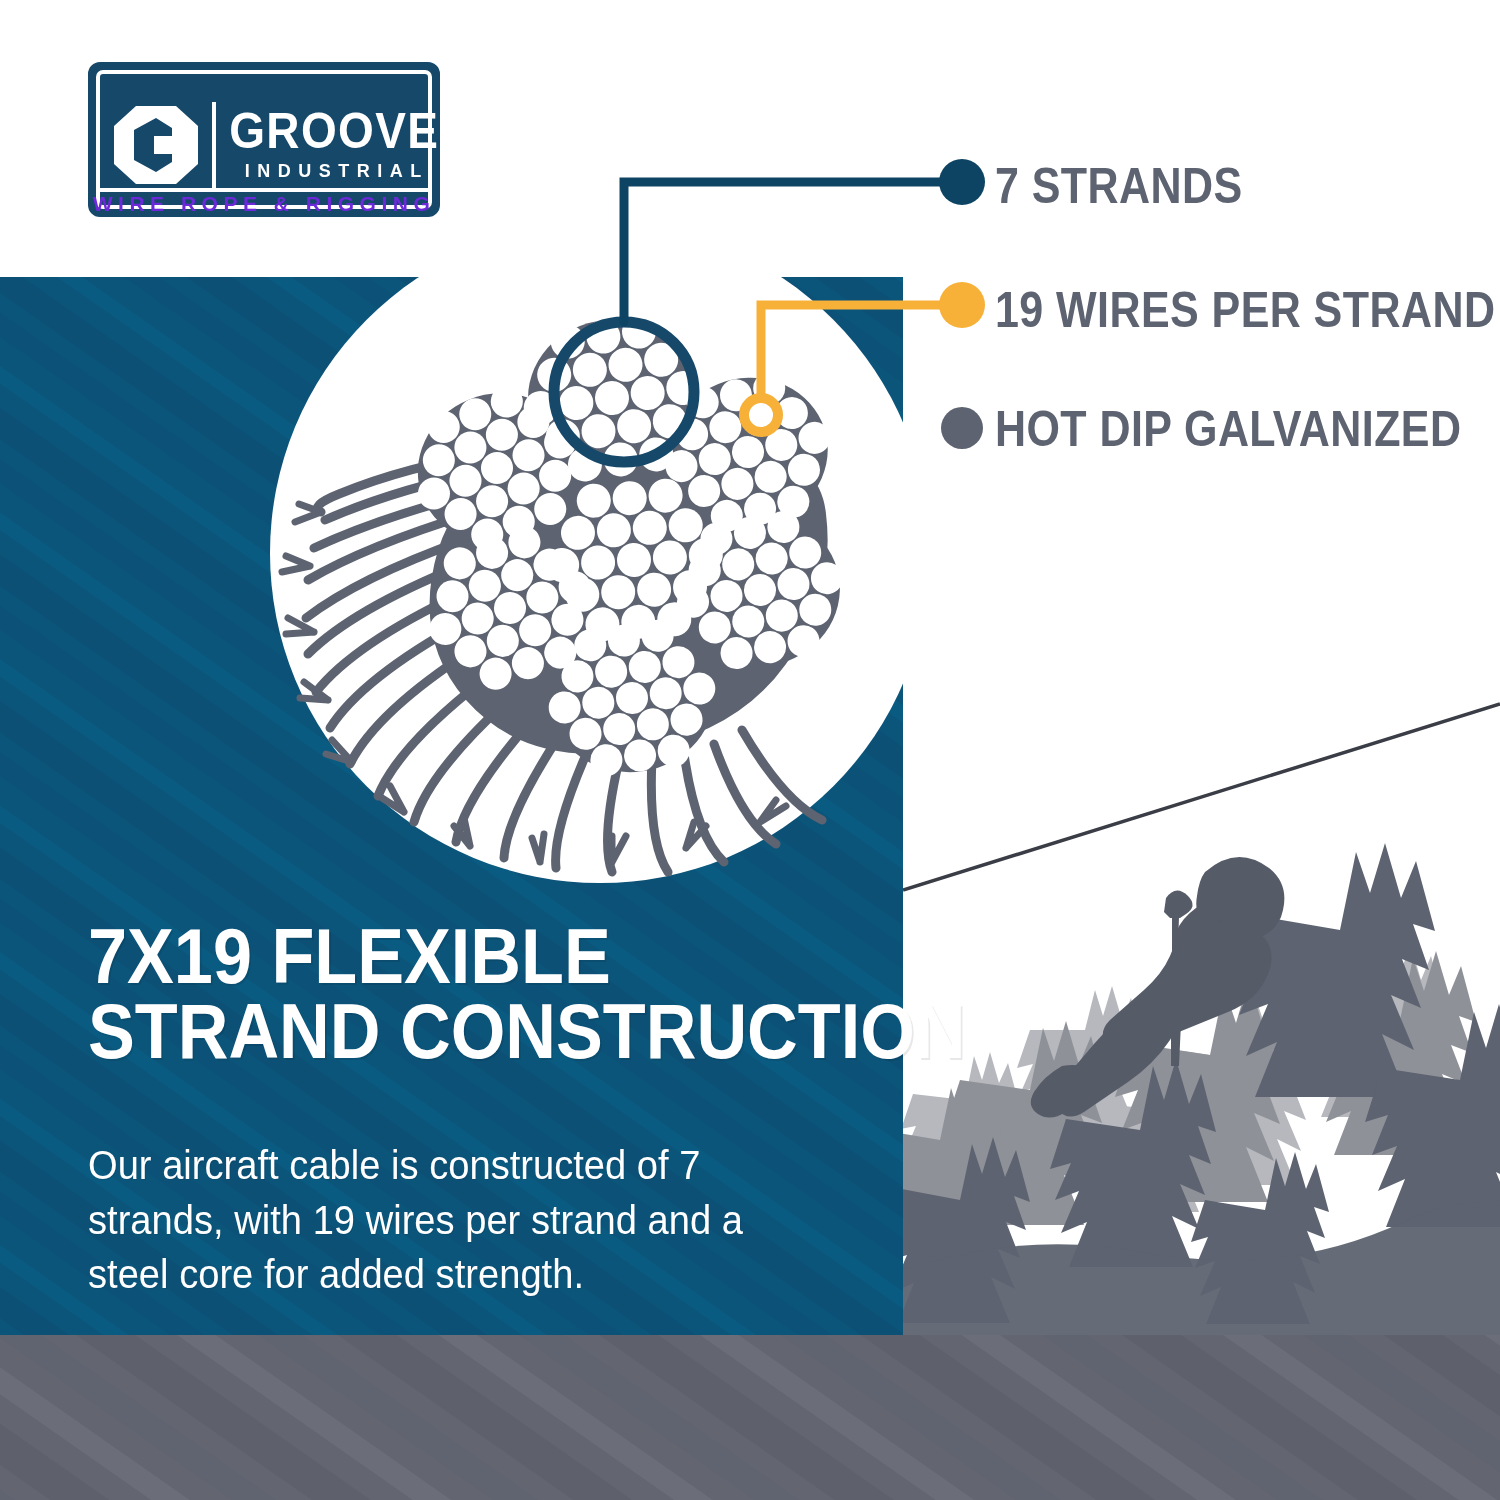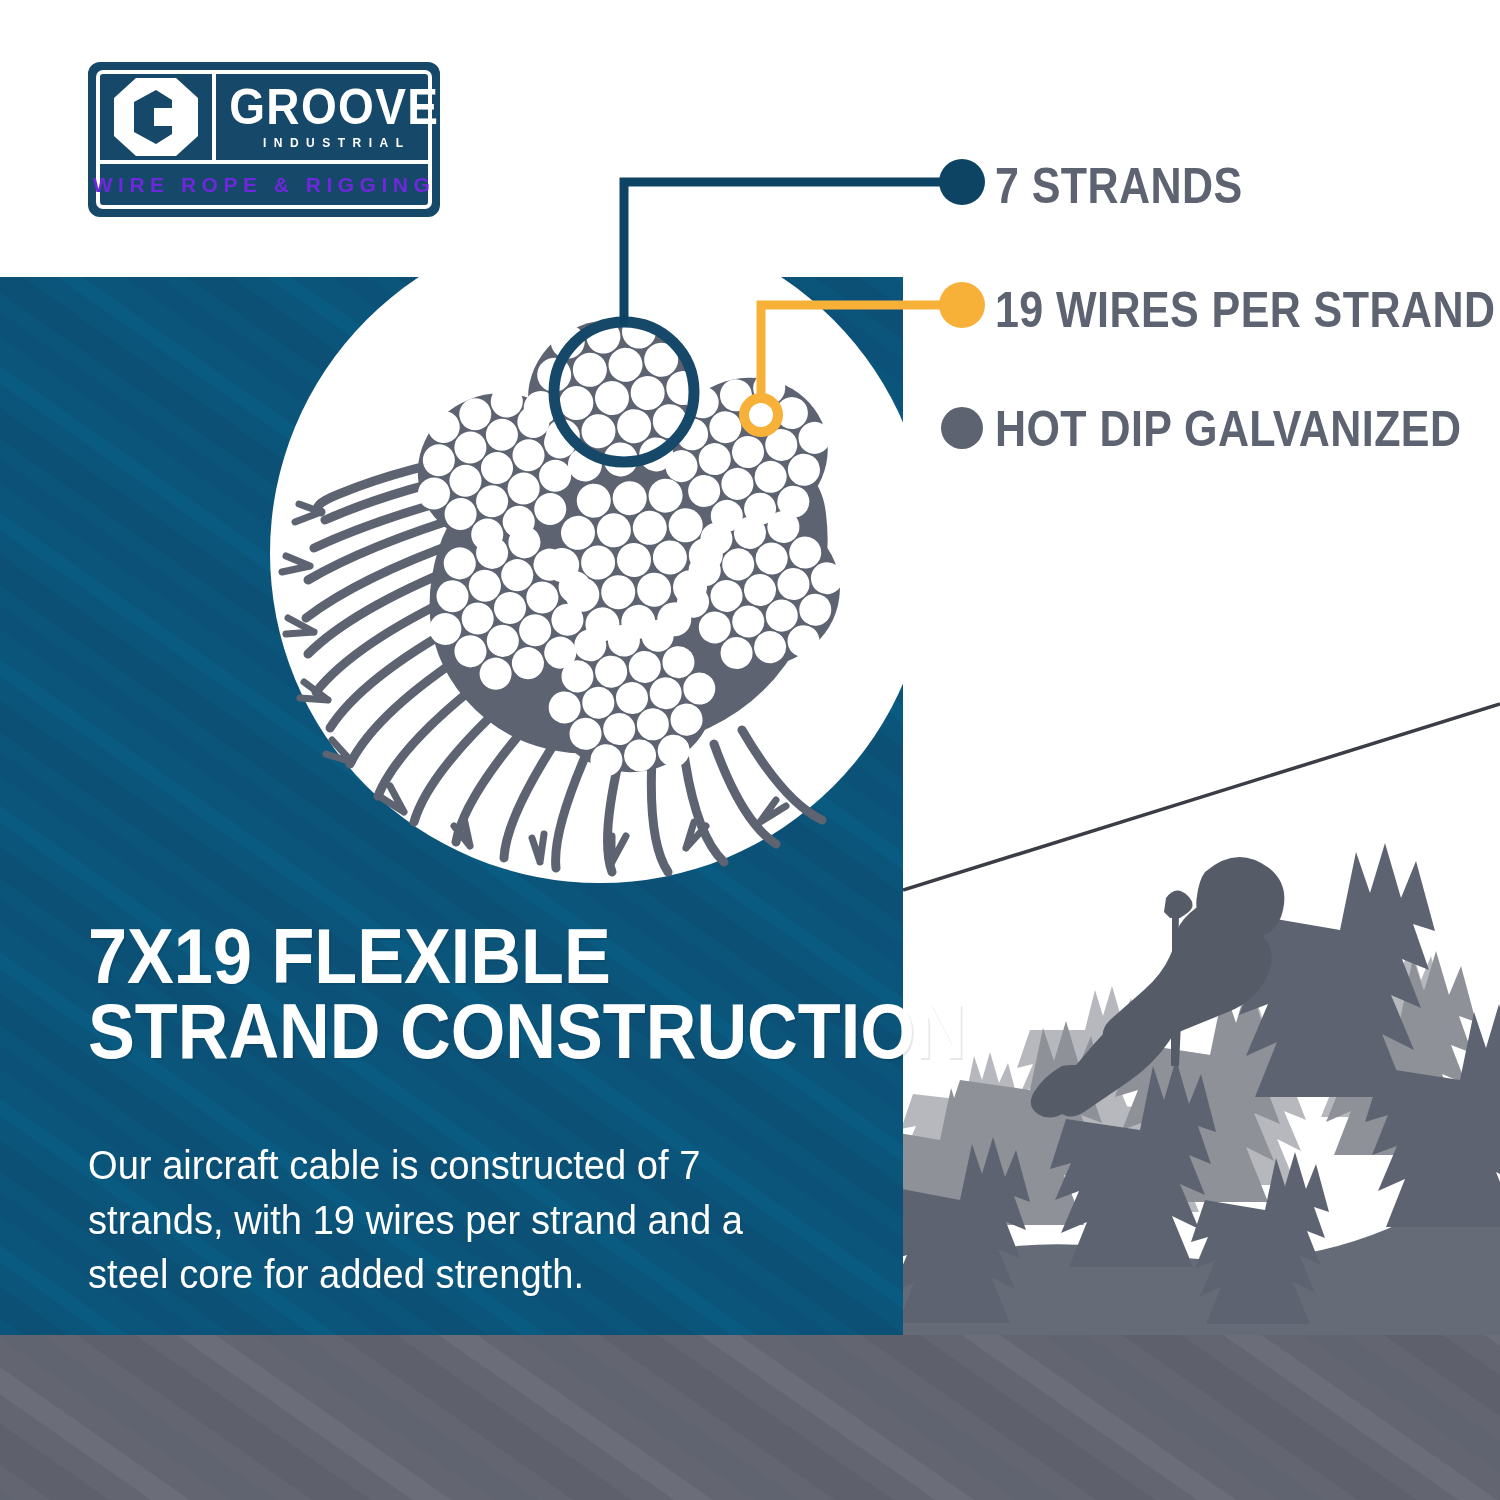--- a/index.html
+++ b/index.html
@@ -47,20 +47,21 @@
     border: 4px solid #ffffff;
     border-radius: 7px;
     box-sizing: border-box;
     display: flex;
     flex-direction: column;
   }
   .logo-top {
     flex: 0 0 66%;
     display: flex;
     border-bottom: 4px solid #ffffff;
+    margin-top: 28px;
   }
   .logo-mark {
     flex: 0 0 34%;
     border-right: 4px solid #ffffff;
     display: flex;
     align-items: center;
     justify-content: center;
   }
   .logo-words {
     flex: 1;
@@ -76,21 +77,21 @@
     font-weight: 700;
     font-size: 50px;
     letter-spacing: 1.5px;
     line-height: 0.95;
     transform: scaleX(0.92);
   }
   .logo-industrial {
     color: #ffffff;
     font-family: "Liberation Sans", sans-serif;
     font-weight: 700;
-    font-size: 12px;
+    font-size: 18px;
     letter-spacing: 7.5px;
     margin-top: 5px;
     padding-left: 6px;
   }
   .logo-bottom {
     flex: 1;
     display: flex;
     align-items: center;
     justify-content: center;
   }

